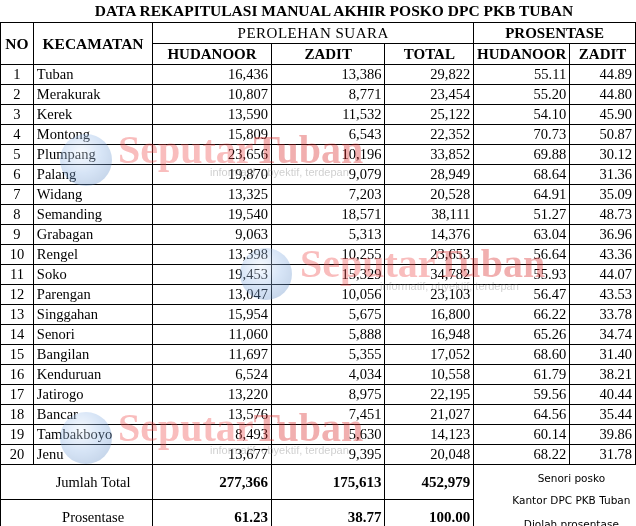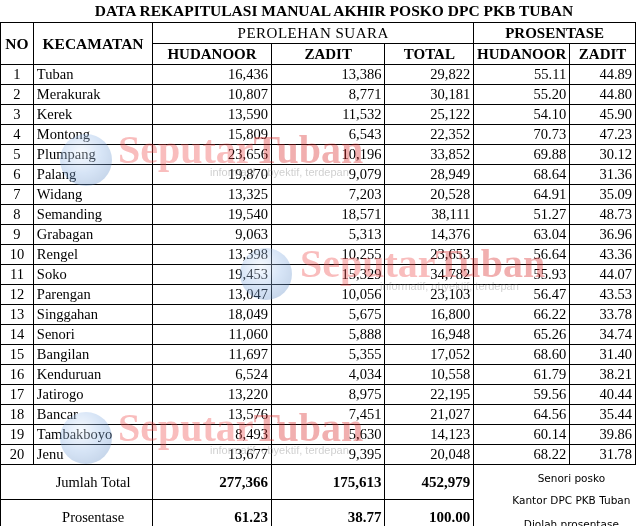--- a/index.html
+++ b/index.html
@@ -67,41 +67,41 @@
         <td class="num">13,386</td>
         <td class="num">29,822</td>
         <td class="num">55.11</td>
         <td class="num">44.89</td>
       </tr>
       <tr>
         <td class="no">2</td>
         <td class="name">Merakurak</td>
         <td class="num">10,807</td>
         <td class="num">8,771</td>
-        <td class="num">30,181</td>
+        <td class="num">23,454</td>
         <td class="num">55.20</td>
         <td class="num">44.80</td>
       </tr>
       <tr>
         <td class="no">3</td>
         <td class="name">Kerek</td>
         <td class="num">13,590</td>
         <td class="num">11,532</td>
         <td class="num">25,122</td>
         <td class="num">54.10</td>
         <td class="num">45.90</td>
       </tr>
       <tr>
         <td class="no">4</td>
         <td class="name">Montong</td>
         <td class="num">15,809</td>
         <td class="num">6,543</td>
         <td class="num">22,352</td>
         <td class="num">70.73</td>
-        <td class="num">47.23</td>
+        <td class="num">50.87</td>
       </tr>
       <tr>
         <td class="no">5</td>
         <td class="name">Plumpang</td>
         <td class="num">23,656</td>
         <td class="num">10,196</td>
         <td class="num">33,852</td>
         <td class="num">69.88</td>
         <td class="num">30.12</td>
       </tr>
@@ -164,21 +164,21 @@
         <td class="name">Parengan</td>
         <td class="num">13,047</td>
         <td class="num">10,056</td>
         <td class="num">23,103</td>
         <td class="num">56.47</td>
         <td class="num">43.53</td>
       </tr>
       <tr>
         <td class="no">13</td>
         <td class="name">Singgahan</td>
-        <td class="num">18,049</td>
+        <td class="num">15,954</td>
         <td class="num">5,675</td>
         <td class="num">16,800</td>
         <td class="num">66.22</td>
         <td class="num">33.78</td>
       </tr>
       <tr>
         <td class="no">14</td>
         <td class="name">Senori</td>
         <td class="num">11,060</td>
         <td class="num">5,888</td>

